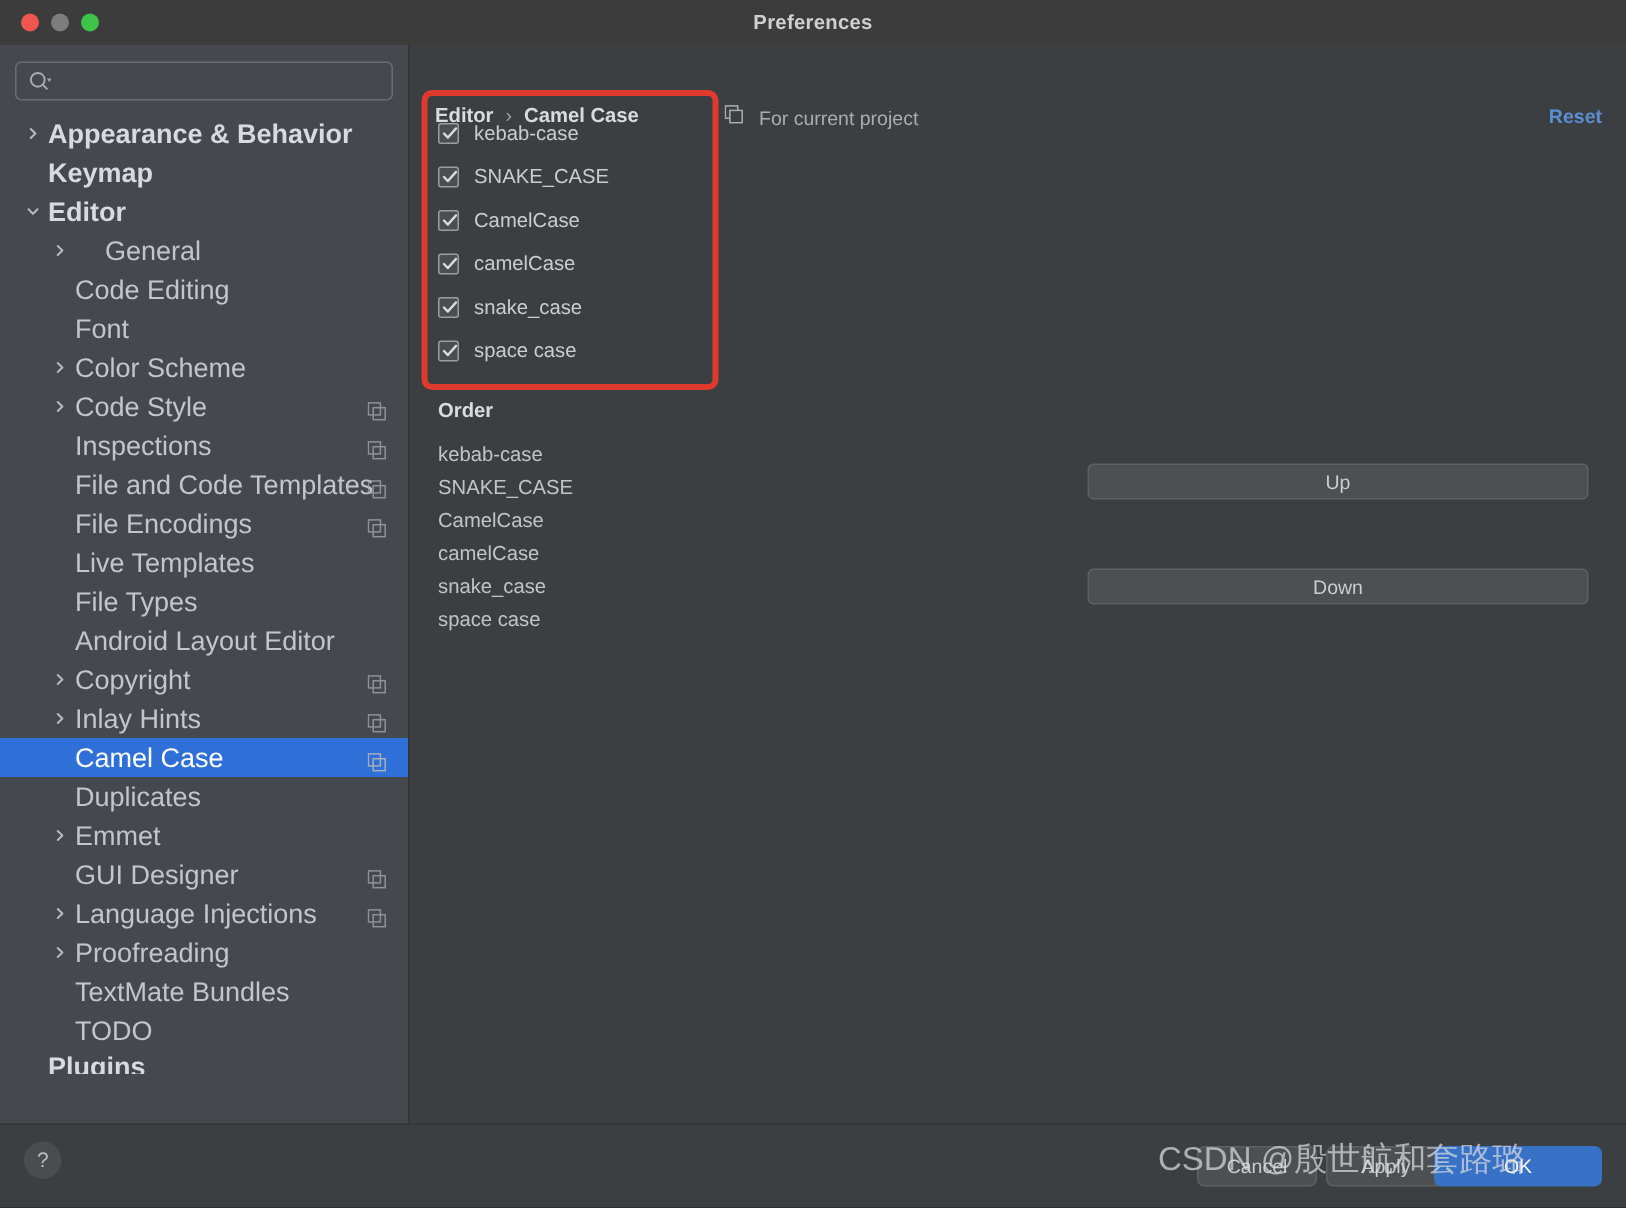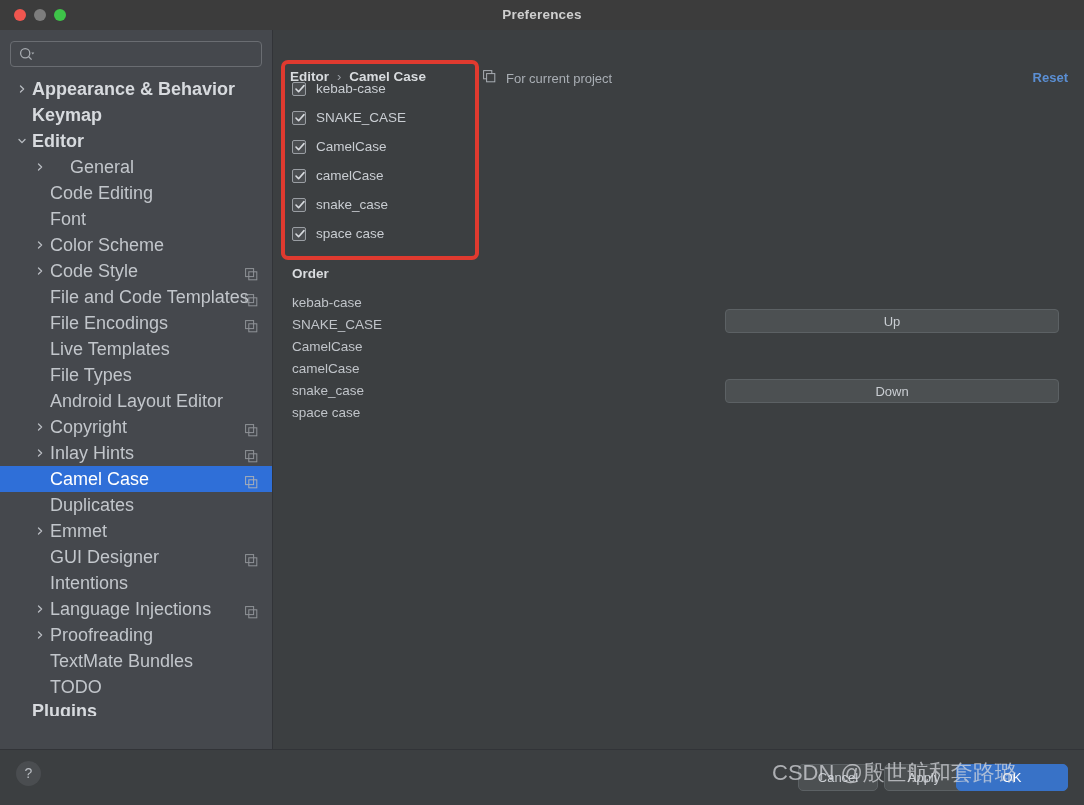--- a/index.html
+++ b/index.html
@@ -359,20 +359,27 @@
               <path d="M3.5 2 L6.6 5 L3.5 8" fill="none" stroke="#b8bcc1" stroke-width="1.3" stroke-linecap="round" stroke-linejoin="round"></path>
             </svg>
           </span>
           <span class="tree-label" style="margin-left: 50px;">Code Style</span>
           <span class="page-icon"><svg width="13" height="13" viewBox="0 0 13 13">
               <rect x="0.6" y="0.6" width="8" height="8" fill="none" stroke="#aeb2b7" stroke-width="1"></rect>
               <rect x="3.8" y="3.8" width="8" height="8" fill="none" stroke="#aeb2b7" stroke-width="1"></rect>
             </svg></span>
         </div>
         <div class="tree-item">
+          <span class="tree-label" style="margin-left: 50px;">Inspections</span>
+          <span class="page-icon"><svg width="13" height="13" viewBox="0 0 13 13">
+              <rect x="0.6" y="0.6" width="8" height="8" fill="none" stroke="#aeb2b7" stroke-width="1"></rect>
+              <rect x="3.8" y="3.8" width="8" height="8" fill="none" stroke="#aeb2b7" stroke-width="1"></rect>
+            </svg></span>
+        </div>
+        <div class="tree-item">
           <span class="tree-label" style="margin-left: 50px;">File and Code Templates</span>
           <span class="page-icon"><svg width="13" height="13" viewBox="0 0 13 13">
               <rect x="0.6" y="0.6" width="8" height="8" fill="none" stroke="#aeb2b7" stroke-width="1"></rect>
               <rect x="3.8" y="3.8" width="8" height="8" fill="none" stroke="#aeb2b7" stroke-width="1"></rect>
             </svg></span>
         </div>
         <div class="tree-item">
           <span class="tree-label" style="margin-left: 50px;">File Encodings</span>
           <span class="page-icon"><svg width="13" height="13" viewBox="0 0 13 13">
               <rect x="0.6" y="0.6" width="8" height="8" fill="none" stroke="#aeb2b7" stroke-width="1"></rect>
@@ -429,23 +436,20 @@
             </svg>
           </span>
           <span class="tree-label" style="margin-left: 50px;">Emmet</span>
         </div>
         <div class="tree-item">
           <span class="tree-label" style="margin-left: 50px;">GUI Designer</span>
           <span class="page-icon"><svg width="13" height="13" viewBox="0 0 13 13">
               <rect x="0.6" y="0.6" width="8" height="8" fill="none" stroke="#aeb2b7" stroke-width="1"></rect>
               <rect x="3.8" y="3.8" width="8" height="8" fill="none" stroke="#aeb2b7" stroke-width="1"></rect>
             </svg></span>
-        </div>
-        <div class="tree-item">
-          <span class="tree-label" style="margin-left: 50px;">Intentions</span>
         </div>
         <div class="tree-item">
           <span class="arrow" style="left: 34px;">
             <svg width="10" height="10" viewBox="0 0 10 10">
               <path d="M3.5 2 L6.6 5 L3.5 8" fill="none" stroke="#b8bcc1" stroke-width="1.3" stroke-linecap="round" stroke-linejoin="round"></path>
             </svg>
           </span>
           <span class="tree-label" style="margin-left: 50px;">Language Injections</span>
           <span class="page-icon"><svg width="13" height="13" viewBox="0 0 13 13">
               <rect x="0.6" y="0.6" width="8" height="8" fill="none" stroke="#aeb2b7" stroke-width="1"></rect>

